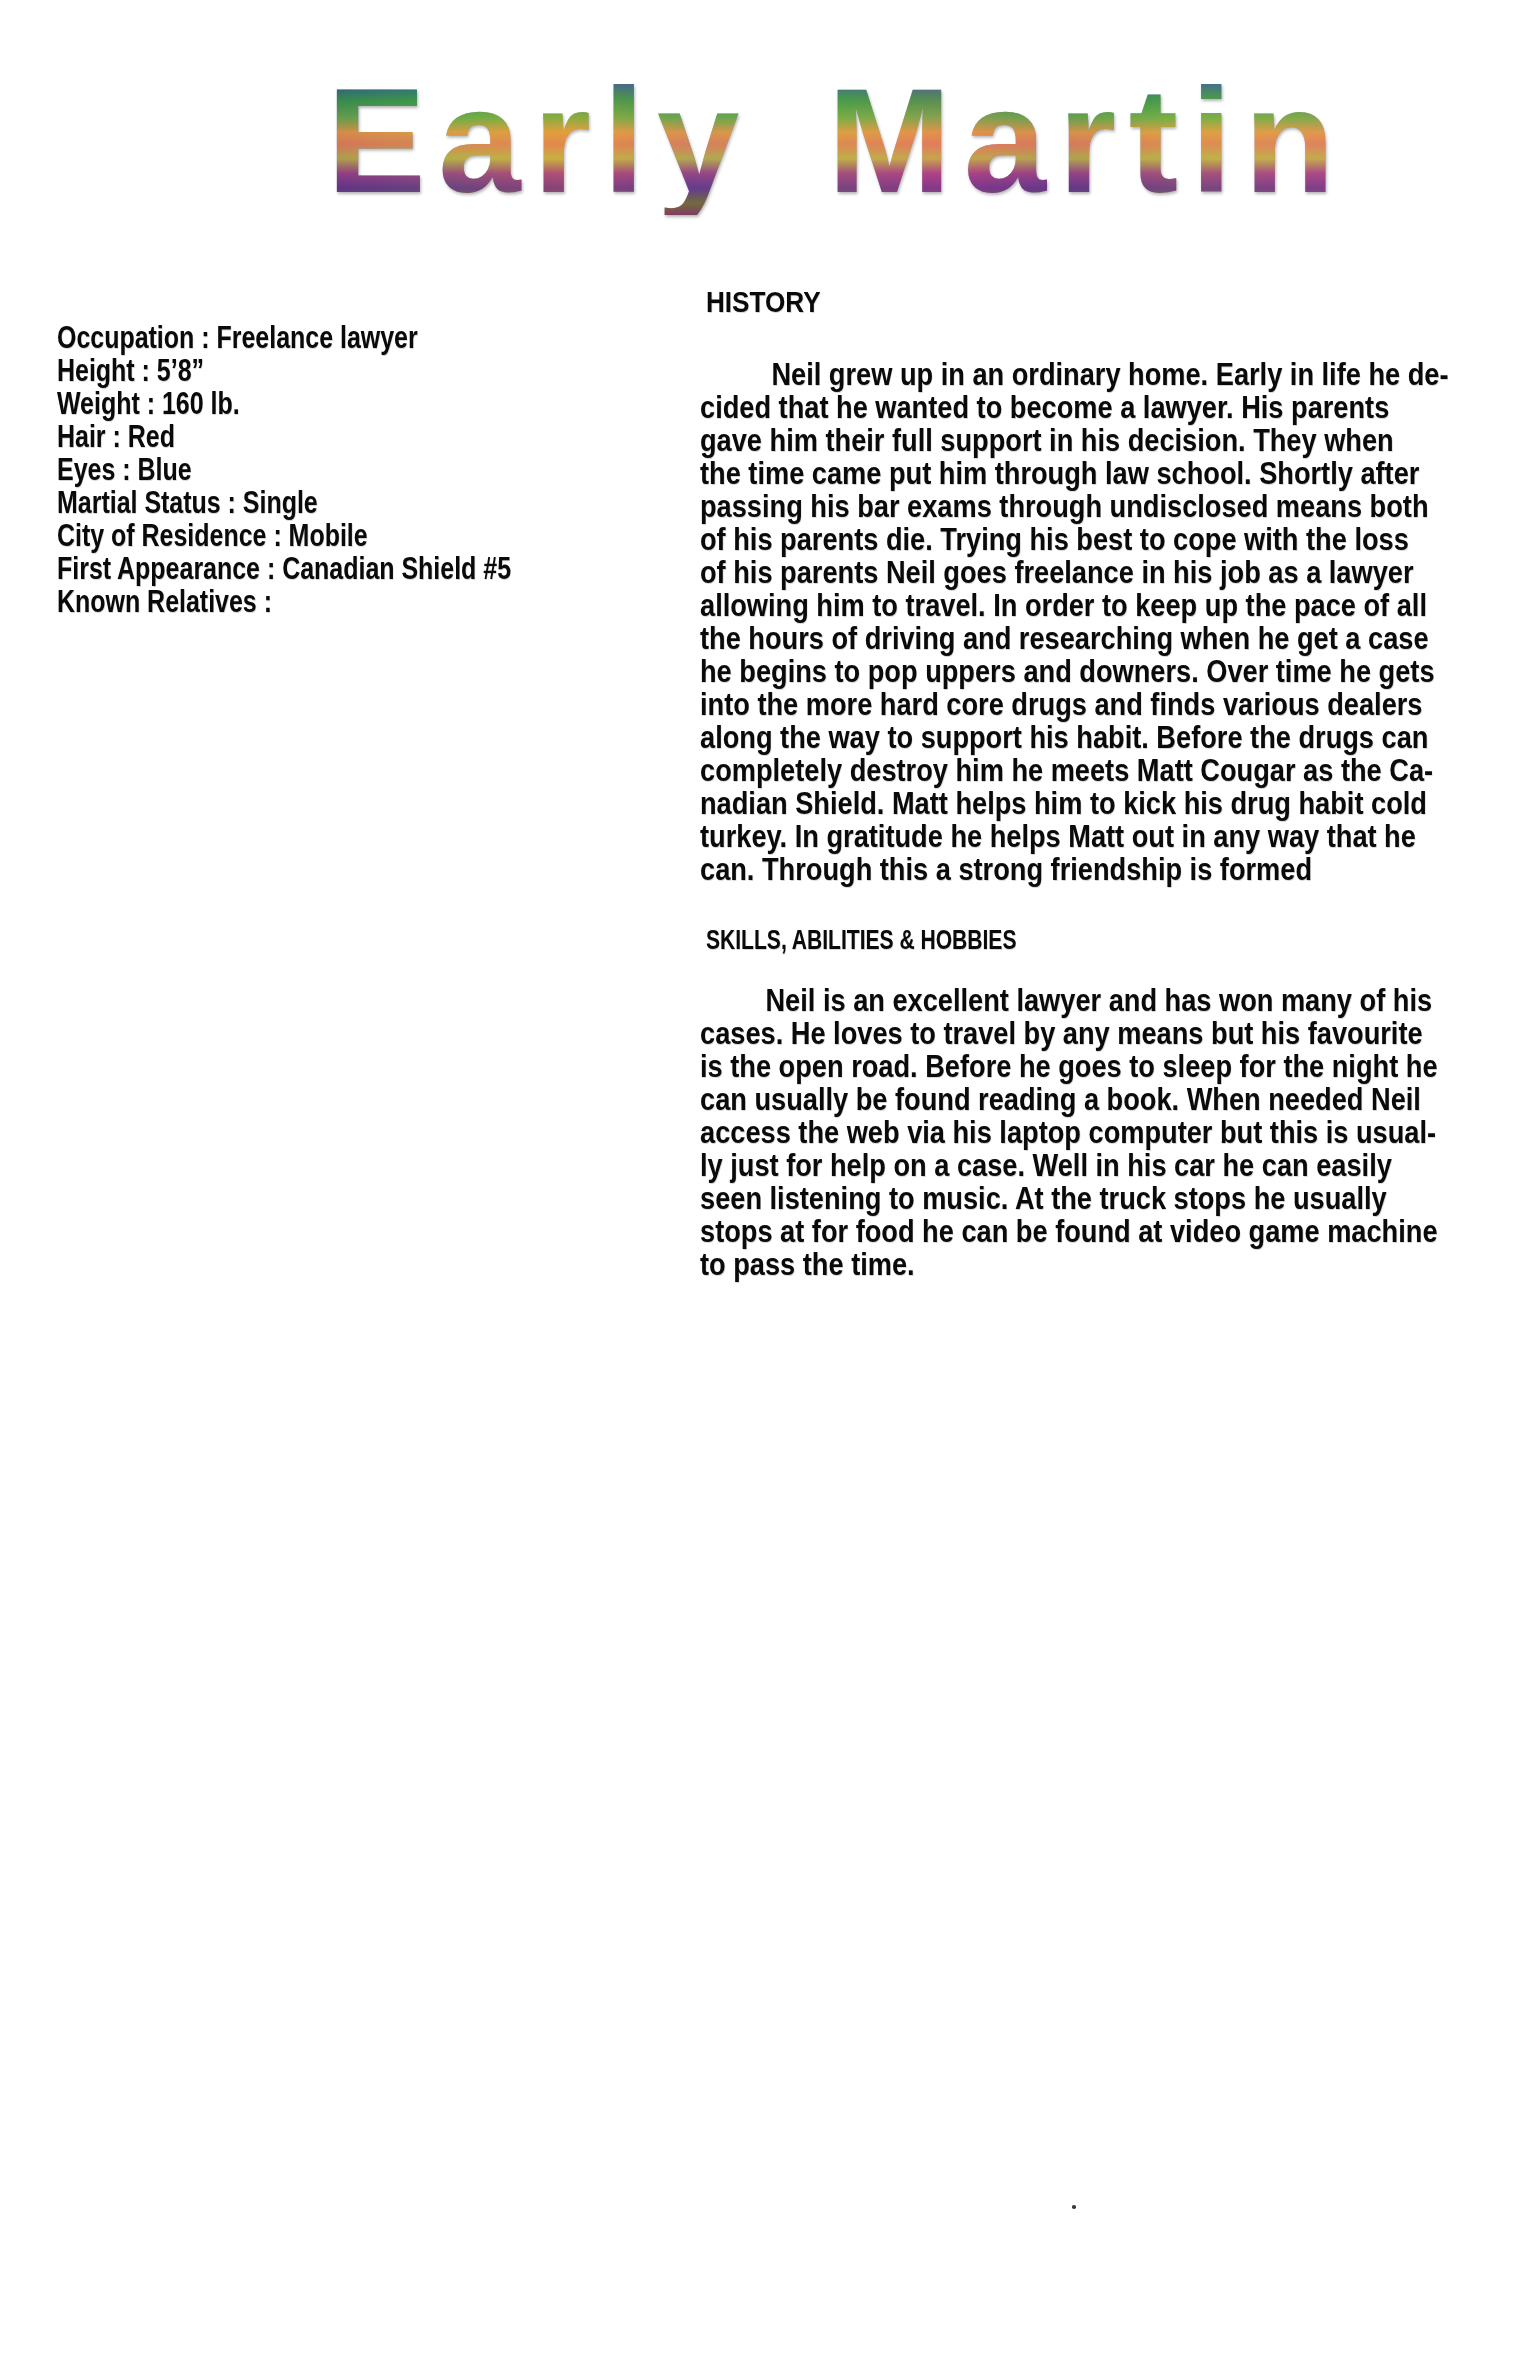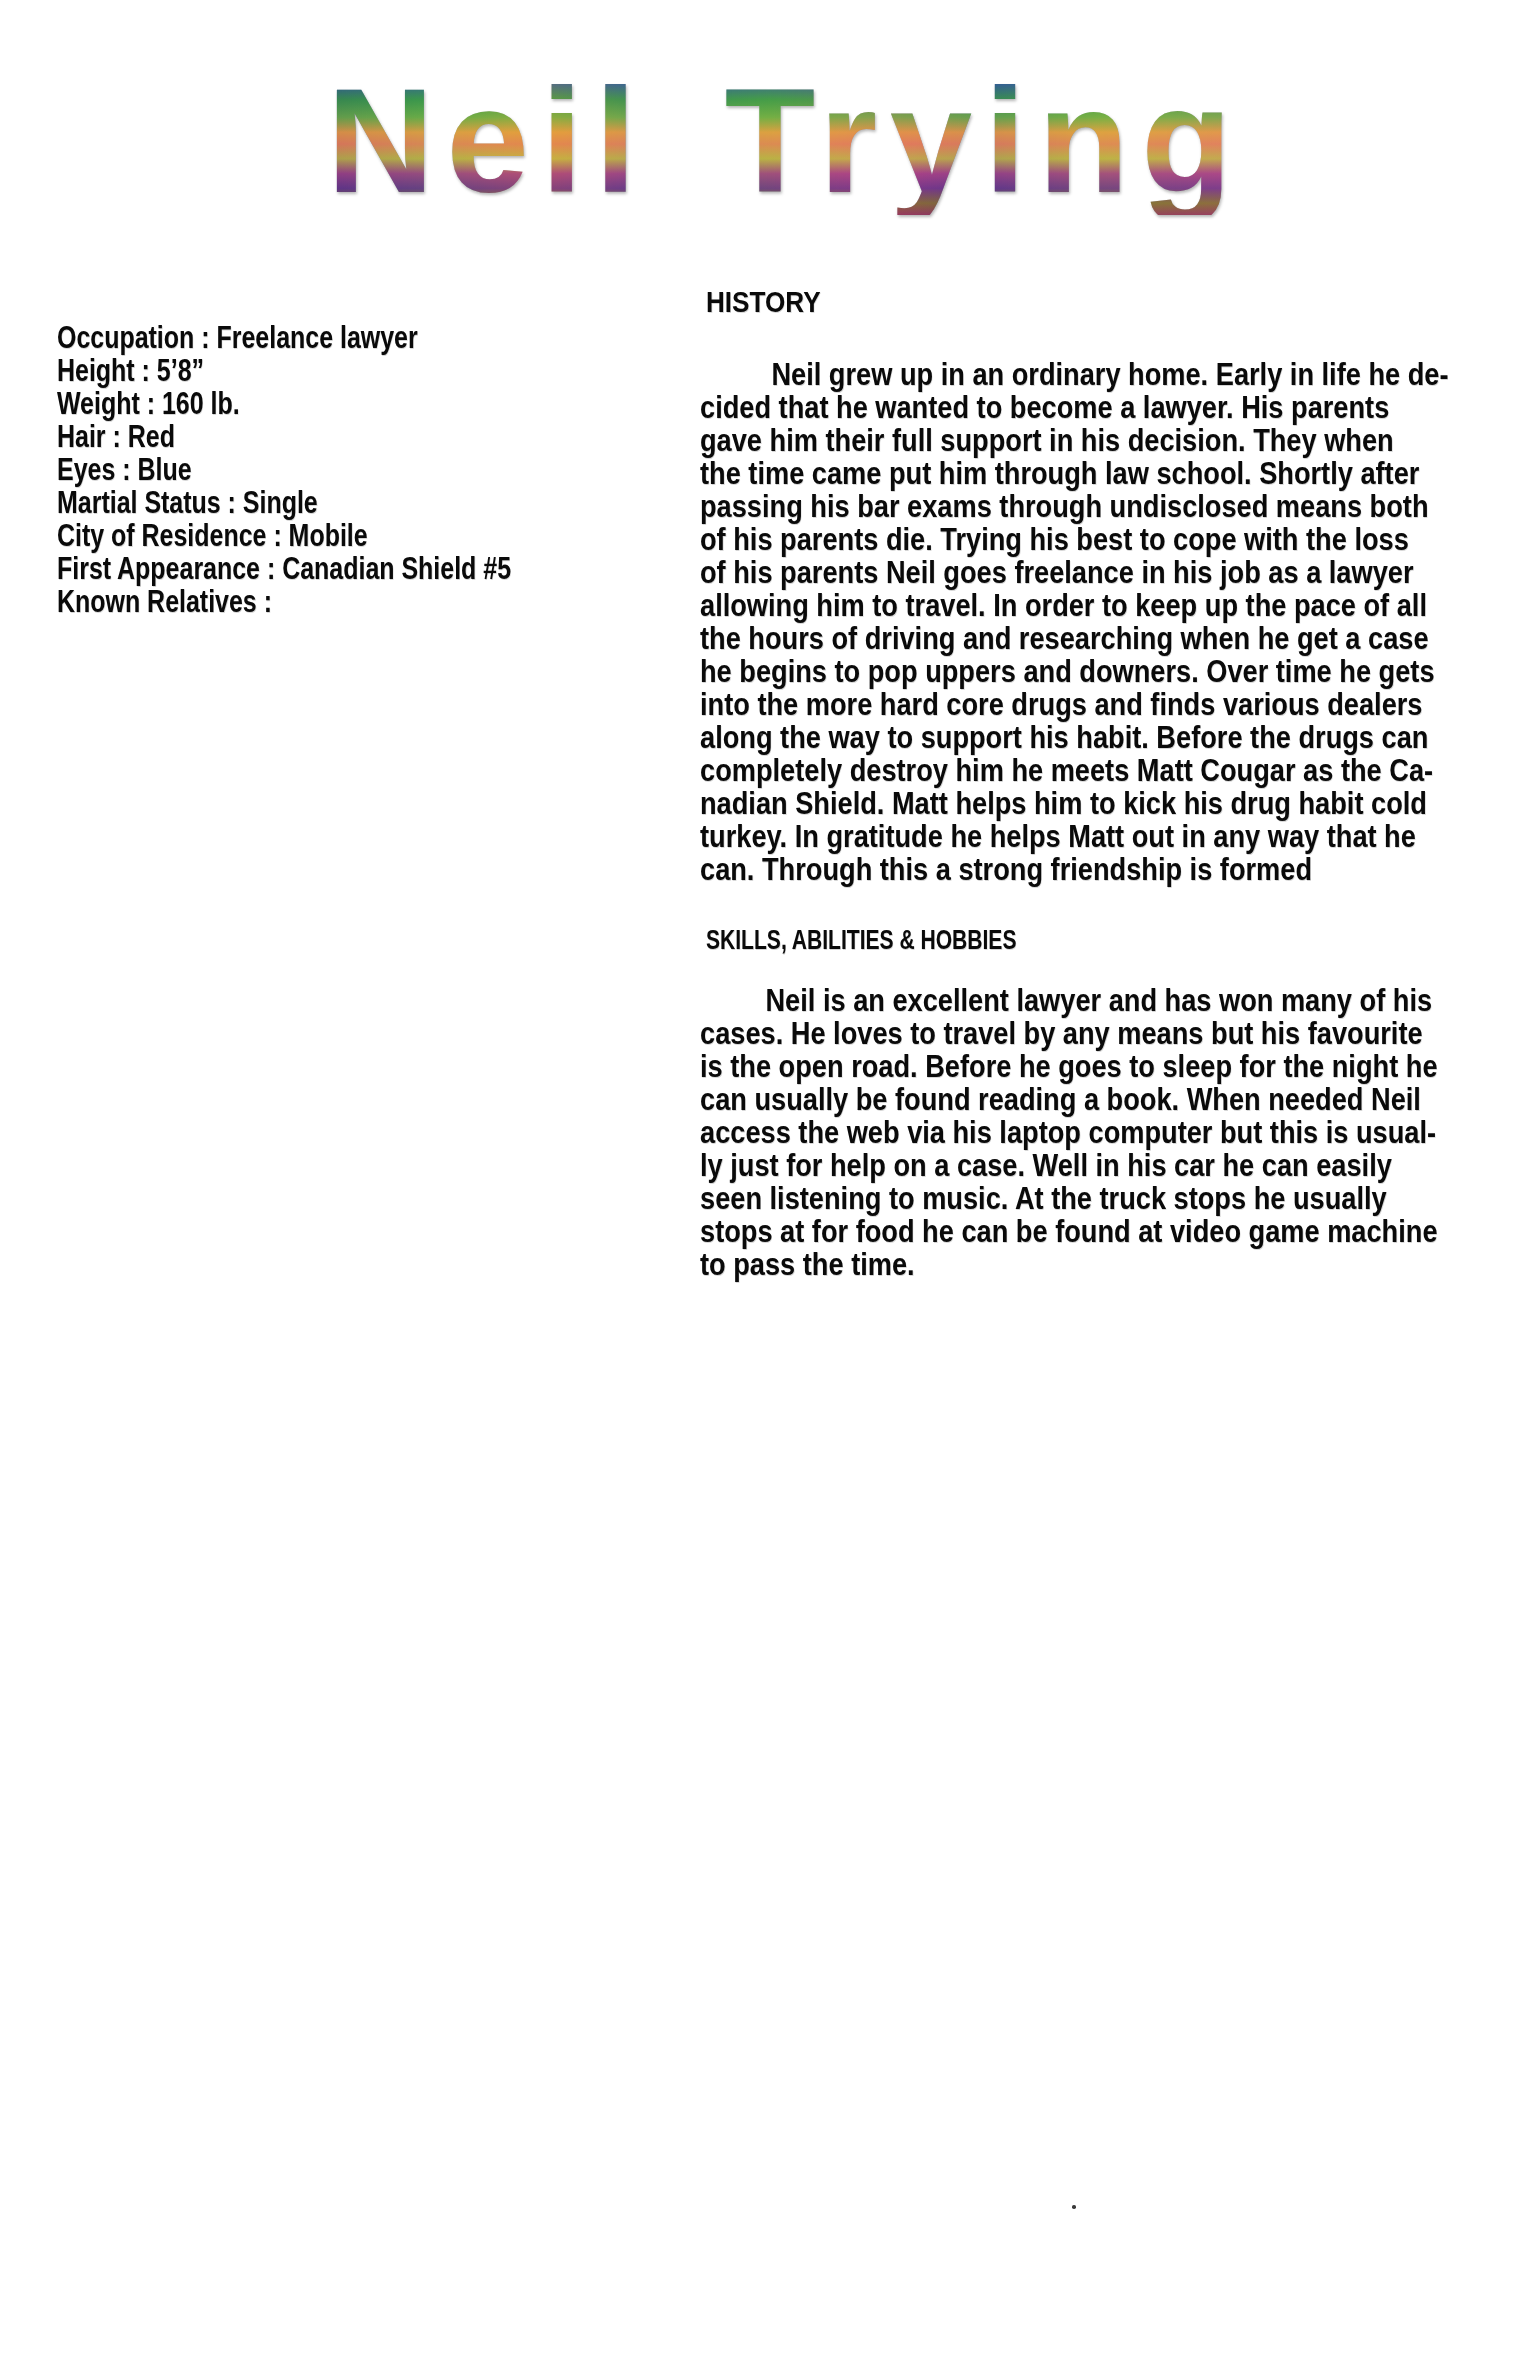--- a/index.html
+++ b/index.html
@@ -85,21 +85,21 @@
     border-radius:50%;
   }
   .speck-1{left:760px;top:733px;width:2.8px;height:2.8px;}
   .speck-2{left:1072px;top:2205px;width:3.5px;height:3.5px;}
 </style>
 </head>
 <body>
 
 <div class="page">
 
-  <h1 class="title">Neil Trying</h1>
+  <h1 class="title">Early Martin</h1>
 
   <div class="txt profile">Occupation : Freelance lawyer
 Height : 5’8”
 Weight : 160 lb.
 Hair : Red
 Eyes : Blue
 Martial Status : Single
 City of Residence : Mobile
 First Appearance : Canadian Shield #5
 Known Relatives :</div>

